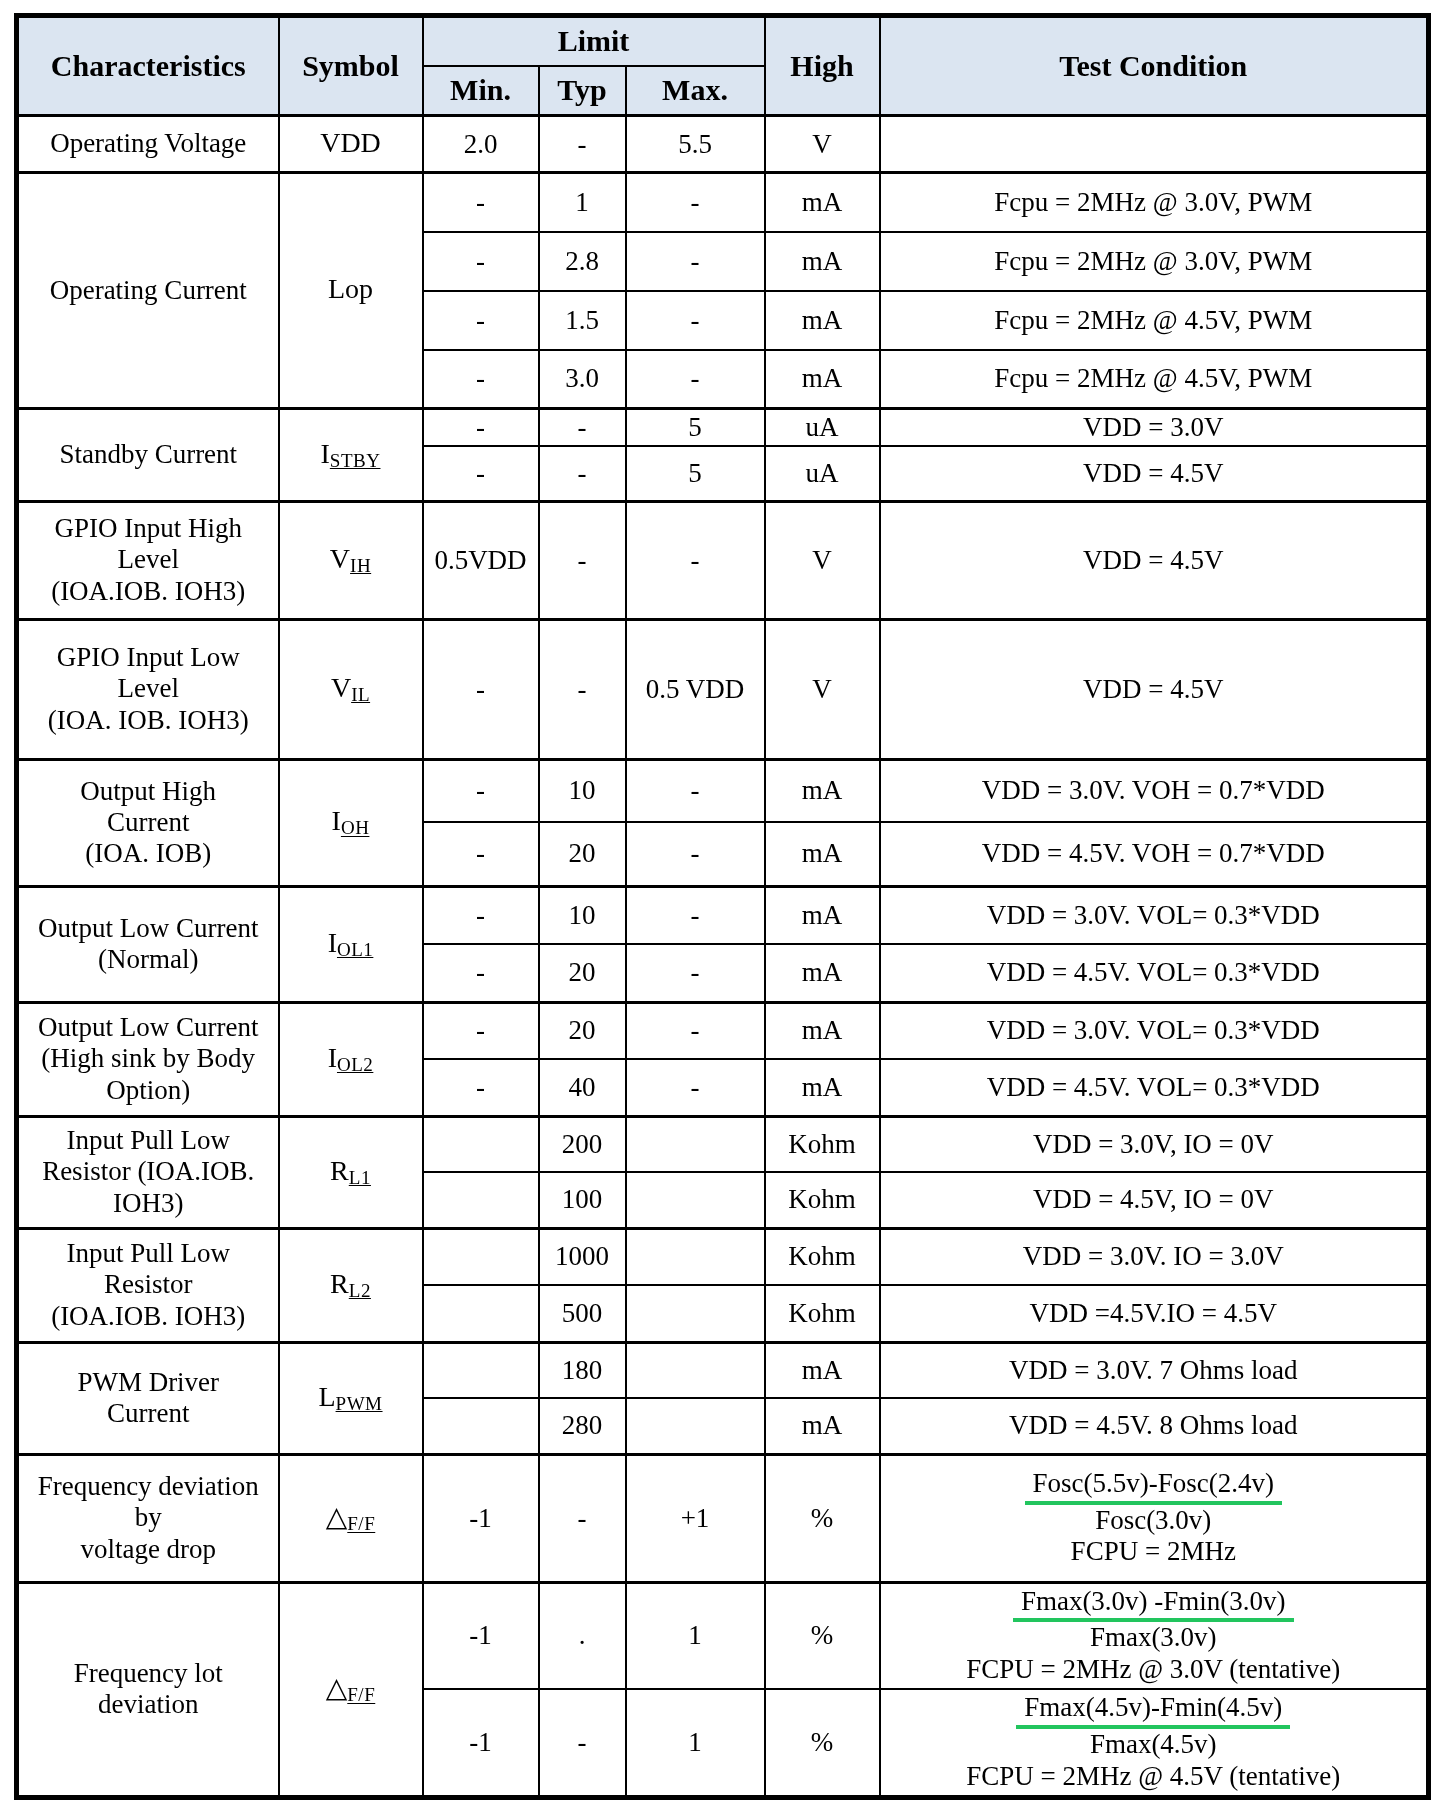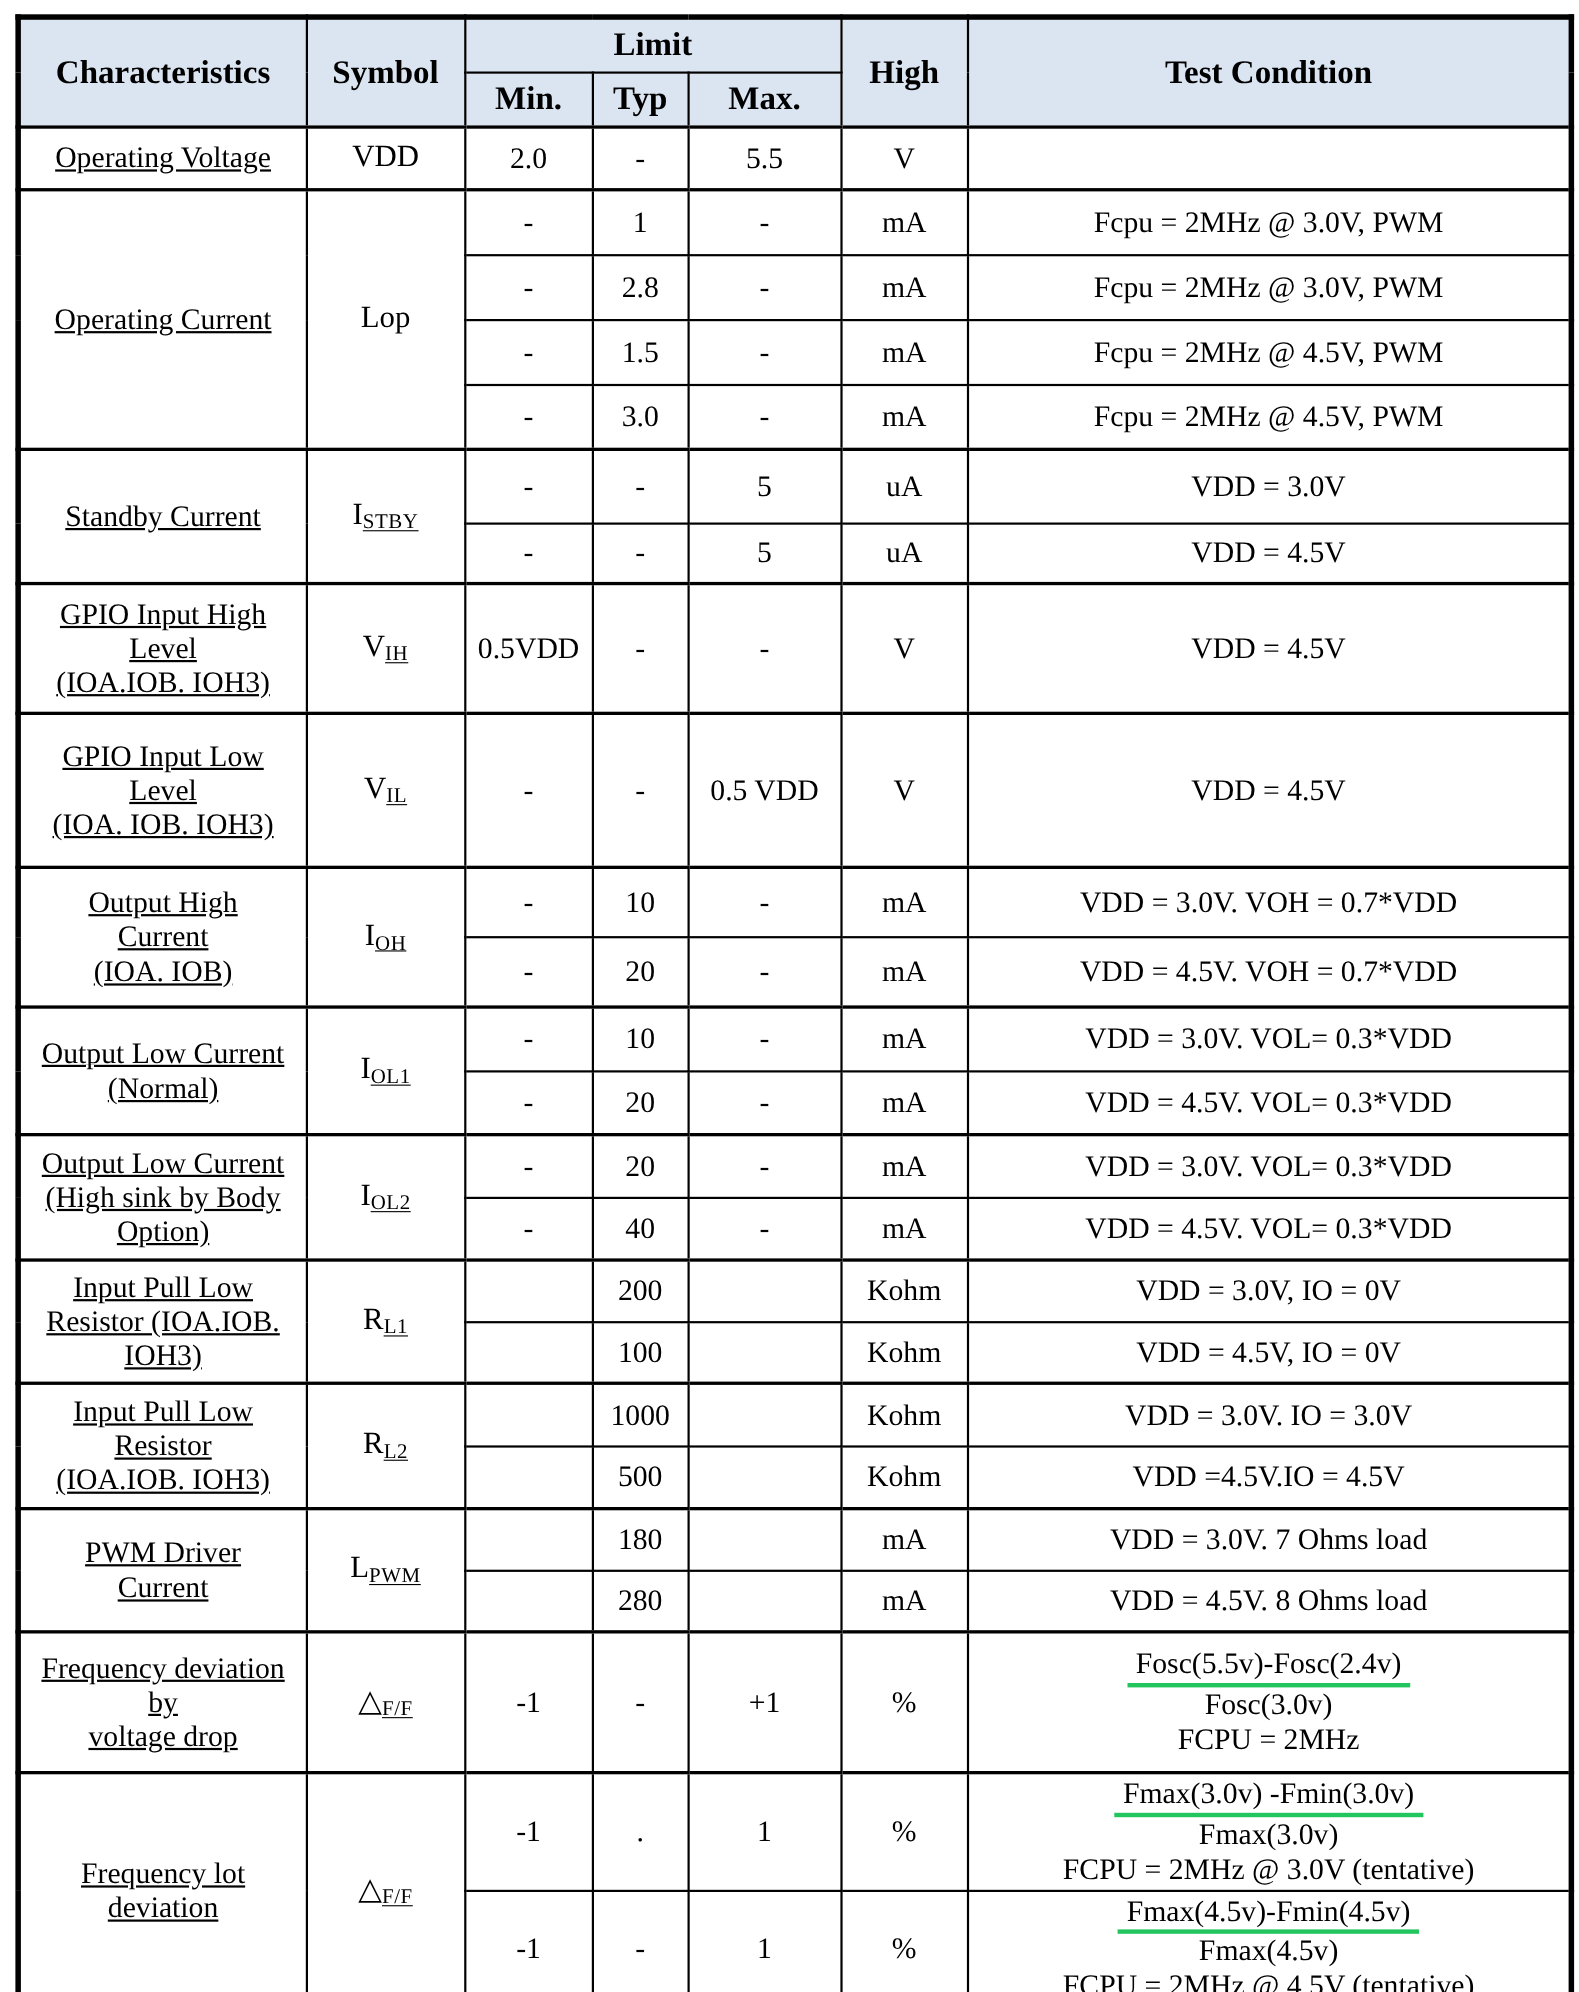--- a/index.html
+++ b/index.html
@@ -6,21 +6,21 @@
   body { font-family:"Liberation Serif","DejaVu Serif",serif; color:#000; }
   .page { width:1435px; box-sizing:border-box; padding:13px 8px 13px 14px; }
   table.spec { border-collapse:collapse; table-layout:fixed; width:1412px; border:5px solid #000; background:#fff; }
   td, th { border:2px solid #000; text-align:center; vertical-align:middle; padding:2px 4px; overflow:hidden; }
   tr.sec > td { border-top-width:3px; }
   th { font-size:30px; font-weight:bold; background:var(--header-bg,#dbe5f1); padding:4px 2px; }
   .num-cell { font-size:27px; }
   .unit-cell { font-size:27px; }
   .cond-cell { font-size:27px;margin-top:44px; }
   .sym-cell { font-size:28px; }
-  .char-cell { font-size:27px; white-space:pre-line; line-height:1.15;text-decoration:underline; }
+  .char-cell { font-size:27px; white-space:pre-line; line-height:1.15; }
   .sub { font-size:0.68em; vertical-align:-0.22em; letter-spacing:0.5px;text-decoration:underline; }
   .frac { line-height:1.18; }
   .fline { display:block; }
   .fnum { display:inline-block; border-bottom:4px solid #22c55e; padding:0 8px 1px 8px; }
 </style>
 </head>
 <body>
 
 <div class="page">
 <table class="spec">
@@ -83,21 +83,21 @@
       <td class="cond-cell">Fcpu = 2MHz @ 4.5V, PWM</td>
     </tr>
     <tr style="height:59px">
       <td class="num-cell">-</td>
       <td class="num-cell">3.0</td>
       <td class="num-cell">-</td>
       <td class="unit-cell">mA</td>
       <td class="cond-cell">Fcpu = 2MHz @ 4.5V, PWM</td>
     </tr>
 
-    <tr class="sec" style="height:67px">
+    <tr class="sec" style="height:37px">
       <td class="char-cell" rowspan="2">Standby Current</td>
       <td class="sym-cell" rowspan="2"><span>I</span><span class="sub">STBY</span></td>
       <td class="num-cell">-</td>
       <td class="num-cell">-</td>
       <td class="num-cell">5</td>
       <td class="unit-cell">uA</td>
       <td class="cond-cell">VDD = 3.0V</td>
     </tr>
     <tr style="height:55px">
       <td class="num-cell">-</td>

